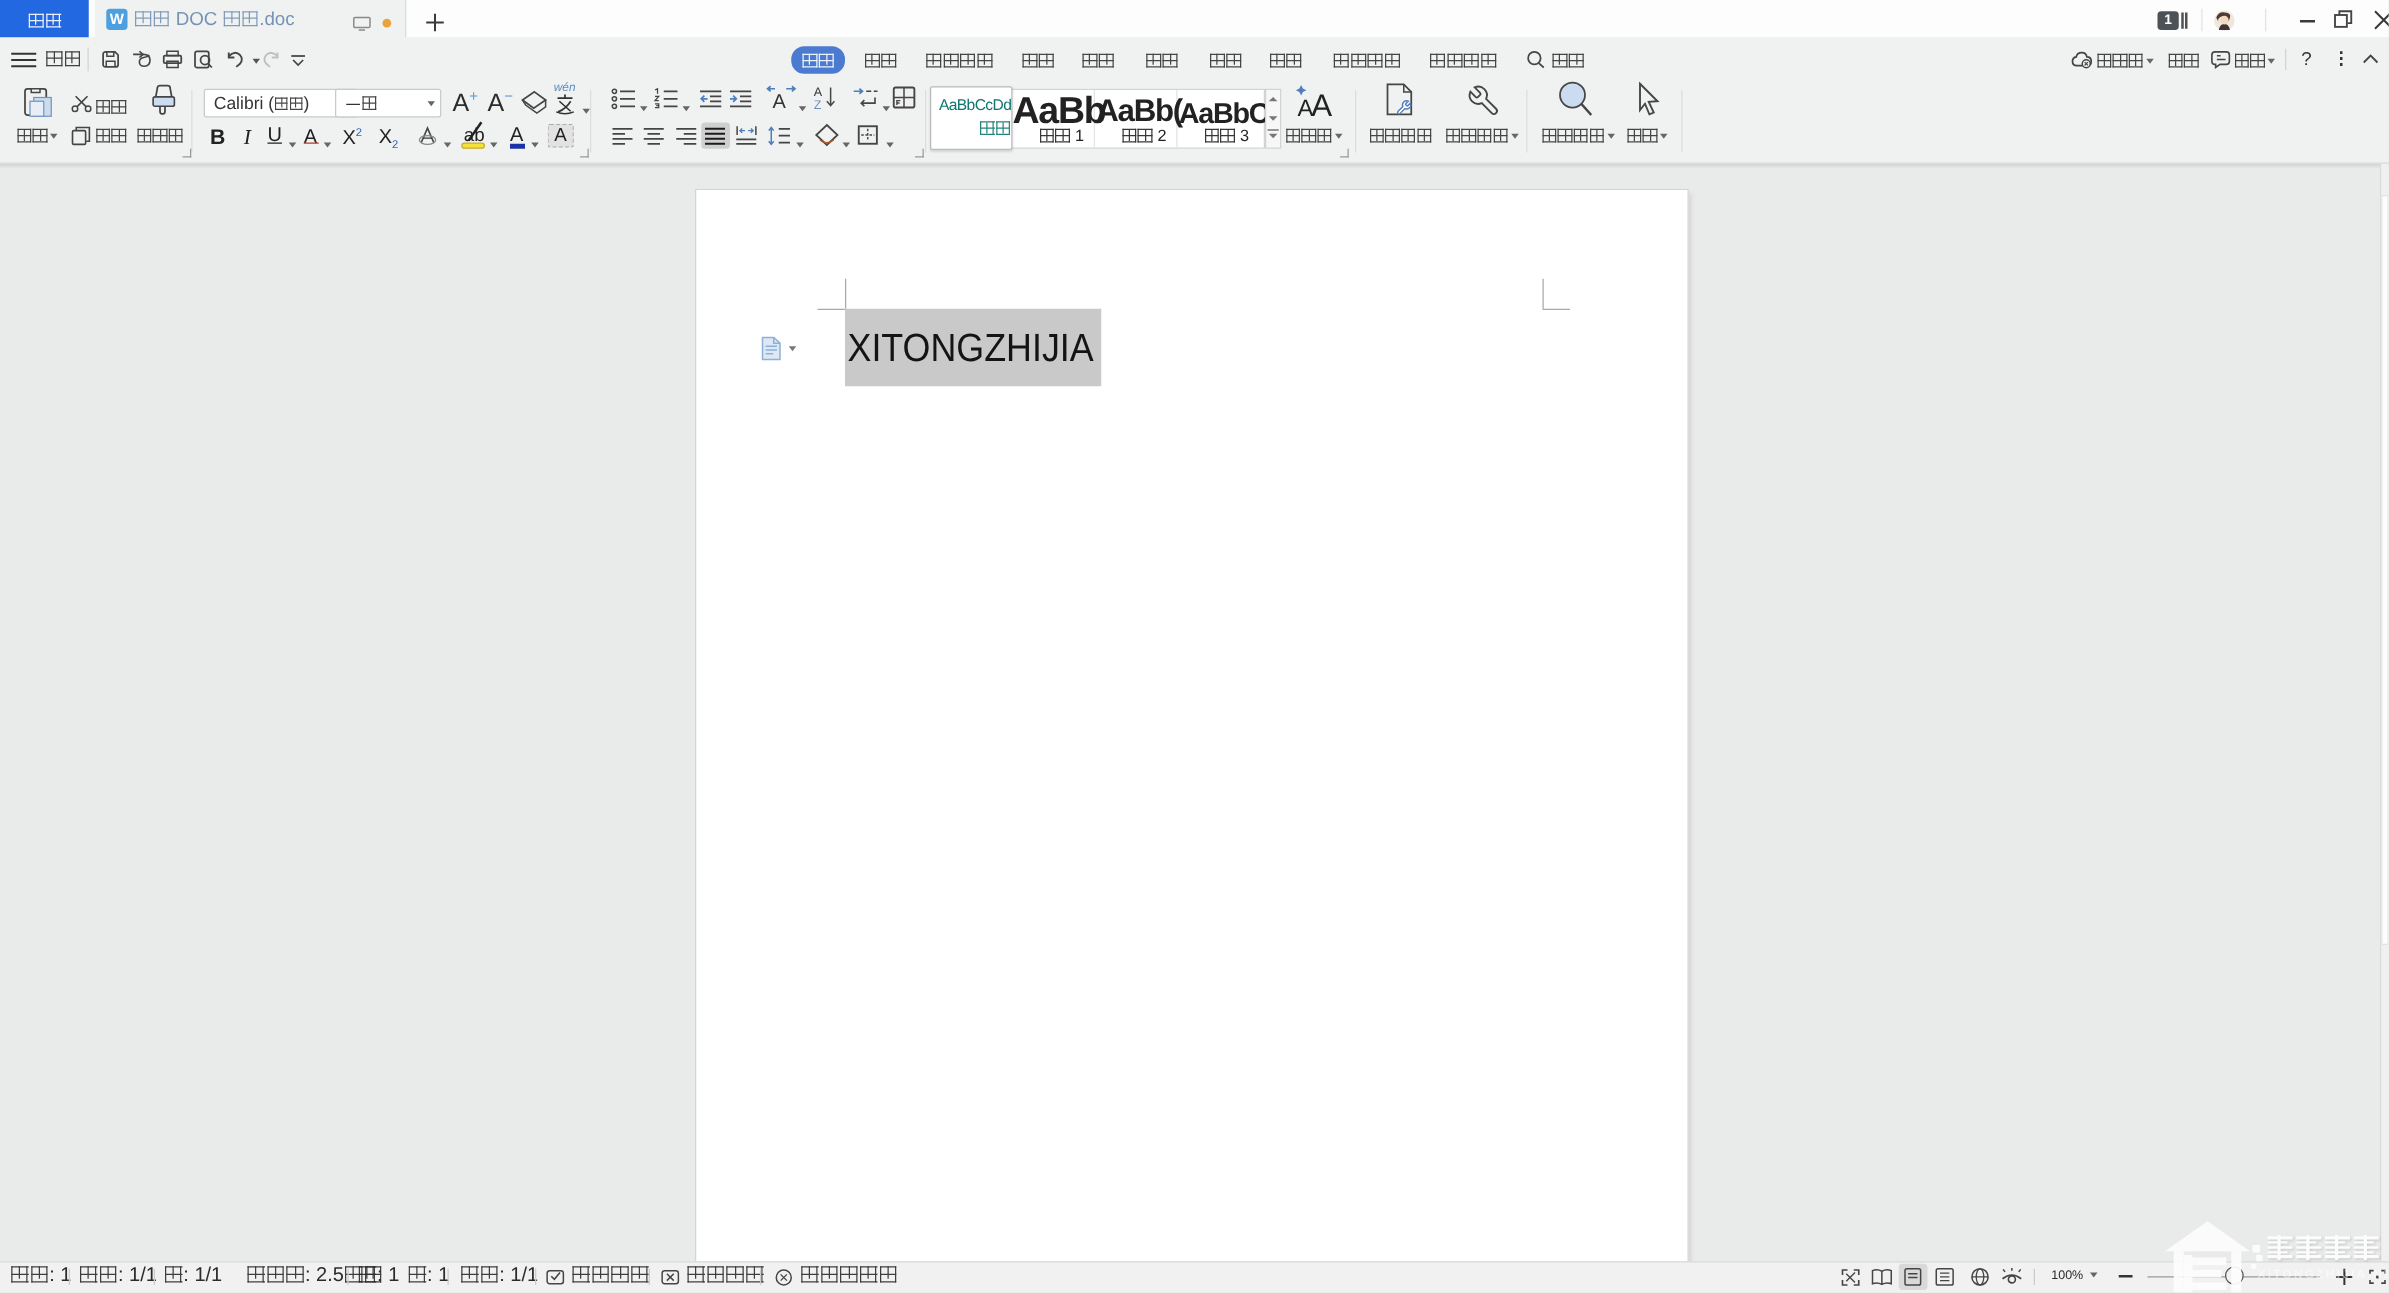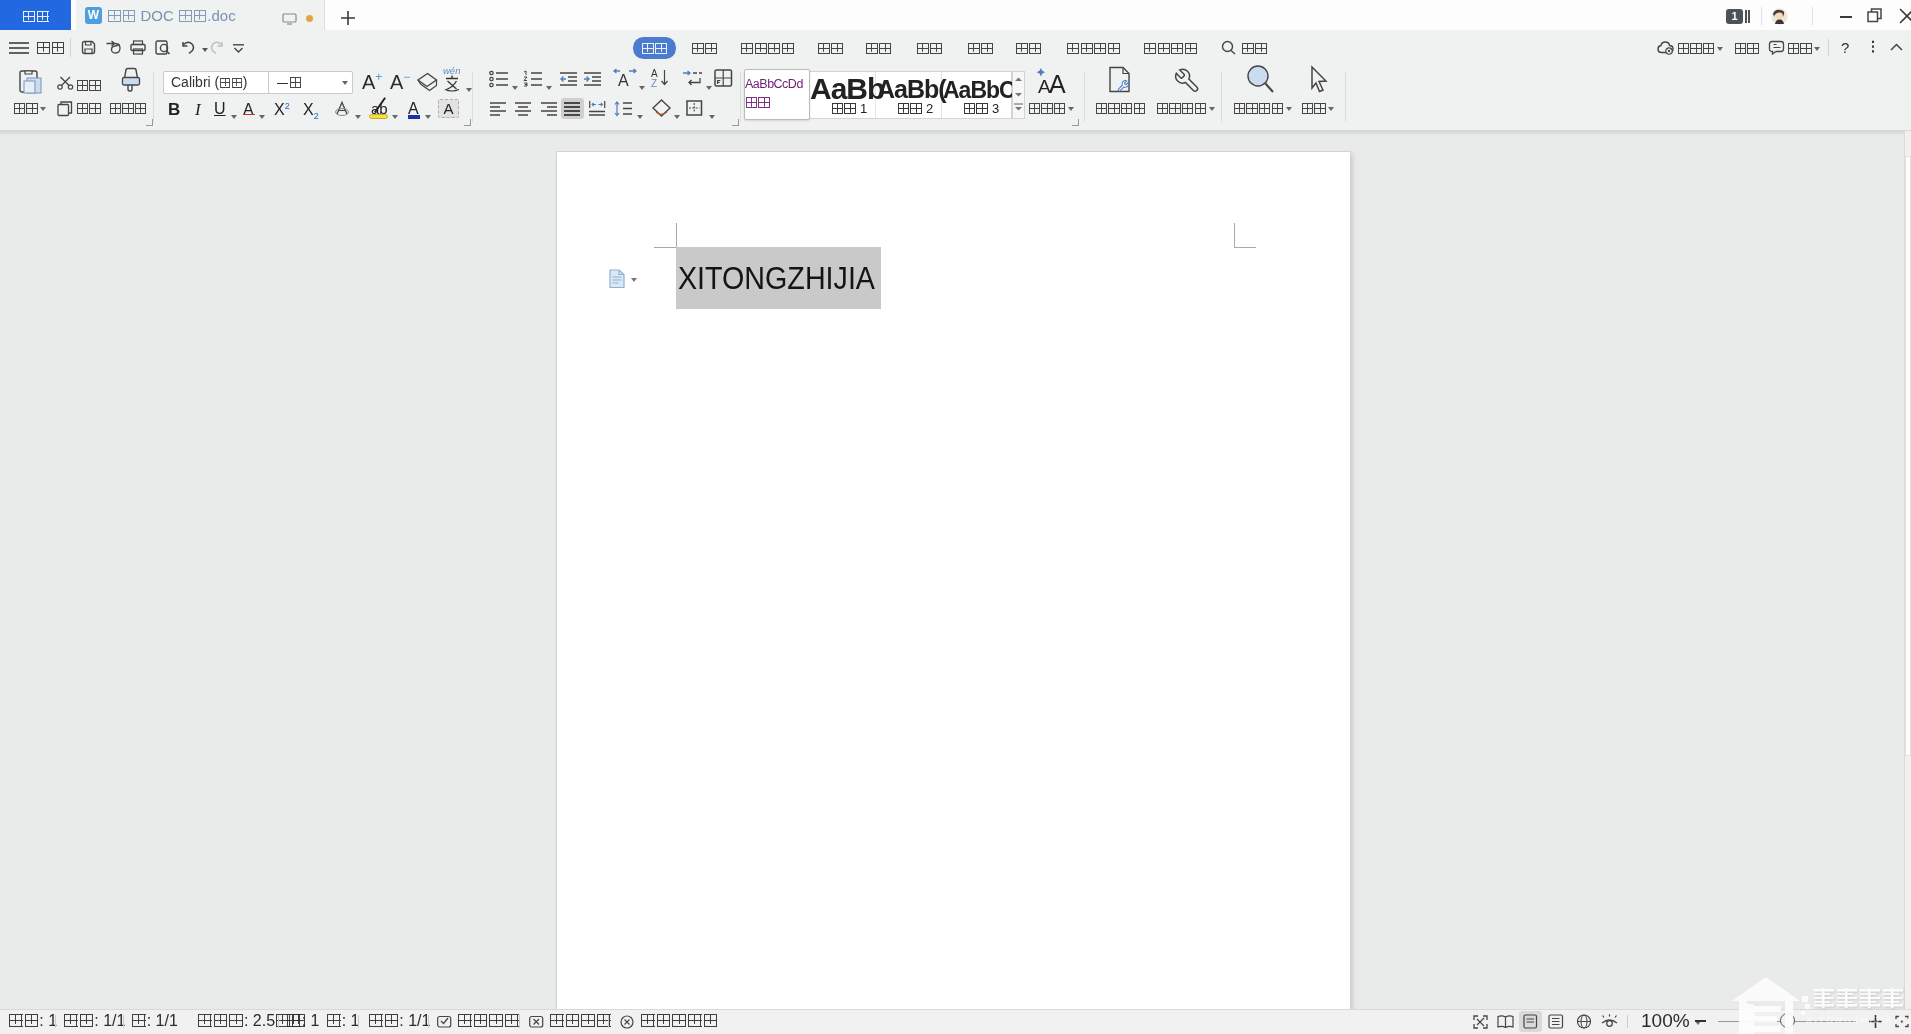--- a/index.html
+++ b/index.html
@@ -35,21 +35,21 @@
 
 #ribbon{left:0;top:64px;width:1911px;height:67px;background:#f0f1f1;border-bottom:1px solid #d7d8d8}
 .gsep{position:absolute;top:72px;height:50px;width:1px;background:#dcdddd}
 .glab{position:absolute;top:101px;font-size:13px;color:#333;white-space:nowrap}
 .corner{position:absolute;width:7px;height:7px;border-right:1px solid #9a9a9a;border-bottom:1px solid #9a9a9a}
 .combo{position:absolute;top:71px;height:23px;background:#fff;border:1px solid #c9cacb;border-radius:2px;font-size:14px;color:#333;line-height:21px}
 .combo .ca{position:absolute;right:4px;top:9px;width:0;height:0;border-left:3.5px solid transparent;border-right:3.5px solid transparent;border-top:4px solid #666}
 
 #gallery{left:745px;top:71px;width:267px;height:48px;background:#fff;border:1px solid #d2d3d3}
 .gcell{position:absolute;top:72px;height:46px;border-right:1px solid #e4e4e4;text-align:center;color:#222}
-#gsel{left:744px;top:69px;width:66px;height:51px;background:#fff;border:1px solid #bbb;border-radius:2px;box-shadow:0 1px 2px rgba(0,0,0,.12);text-align:left;color:#701a75}
+#gsel{left:744px;top:69px;width:66px;height:51px;background:#fff;border:1px solid #bbb;border-radius:2px;box-shadow:0 1px 2px rgba(0,0,0,.12);text-align:right;color:#0f766e}
 
 #docarea{left:0;top:131px;width:1911px;height:878px;background:#e9eaea;overflow:hidden}
 #page{left:556px;top:20px;width:795px;height:860px;background:#fff;border:1px solid #d4d4d4;box-shadow:2px 3px 4px rgba(0,0,0,.12)}
 #sel{left:676px;top:116px;width:205px;height:62px;background:#c9c9c9}
 #bigtext{left:678px;top:116px;font-size:31.5px;line-height:62px;color:#141414;white-space:nowrap;transform:scaleX(.91);transform-origin:0 50%}
 .crop{position:absolute;background:#a9a9a9}
 
 #statusbar{left:0;top:1009px;width:1911px;height:25px;background:#f1f1f1;border-top:1px solid #d9d9d9;font-size:13px;color:#3b3b3b}
 .st{position:absolute;top:1009px;height:24px;line-height:24px;white-space:nowrap}
 .ssep{position:absolute;top:1015px;height:13px;width:1px;background:#cccccc}
@@ -444,21 +444,21 @@
     <circle cx="8" cy="7.5" r="6.5" class="ic" style="stroke-width:1.2"></circle>
     <ellipse cx="8" cy="7.5" rx="3" ry="6.5" class="ic" style="stroke-width:1"></ellipse>
     <path d="M1.5 7.5h13" class="ic" style="stroke-width:1"></path>
   </svg>
 <svg class="abs" style="left:1600px;top:1014px" width="19" height="15">
     <path d="M2 9 Q9.5 3 17 9" class="ic" style="stroke-width:1.3"></path>
     <circle cx="9.5" cy="9.5" r="2.8" class="ic" style="stroke-width:1.3"></circle>
     <path d="M4 3.5 l-1.5 -2 M9.5 2.5 v-2.2 M15 3.5 l1.5 -2" class="ic" style="stroke-width:1.2"></path>
   </svg>
 <div class="ssep" style="left:1627px"></div>
-<div class="st" style="left:1641px;font-size:19px">100%<span class="arr" style="margin-left:5px"></span></div>
+<div class="st" style="left:1641px;font-size:10px">100%<span class="arr" style="margin-left:5px"></span></div>
 <div class="abs" style="left:1695px;top:1020px;width:11px;height:2px;background:#333"></div>
 <div class="abs" style="left:1718px;top:1020.5px;width:138px;height:1.5px;background:#9a9a9a"></div>
 <div class="abs" style="left:1780px;top:1013px;width:15px;height:15px;border-radius:50%;background:#f1f1f1;border:1.5px solid #555"></div>
 <svg class="abs" style="left:1869px;top:1015px" width="13" height="13">
     <path d="M6.5 0 v13 M0 6.5 h13" style="stroke:#333;stroke-width:1.6"></path>
   </svg>
 <svg class="abs" style="left:1895px;top:1015px" width="14" height="13">
     <path d="M1 4 V1.5 h3 M10 1.5 h3 V4 M13 9 v2.5 h-3 M4 11.5 H1 V9" style="stroke:#444;stroke-width:1.3;fill:none"></path>
     <circle cx="7" cy="6.5" r="1.3" fill="#444"></circle>
   </svg>

